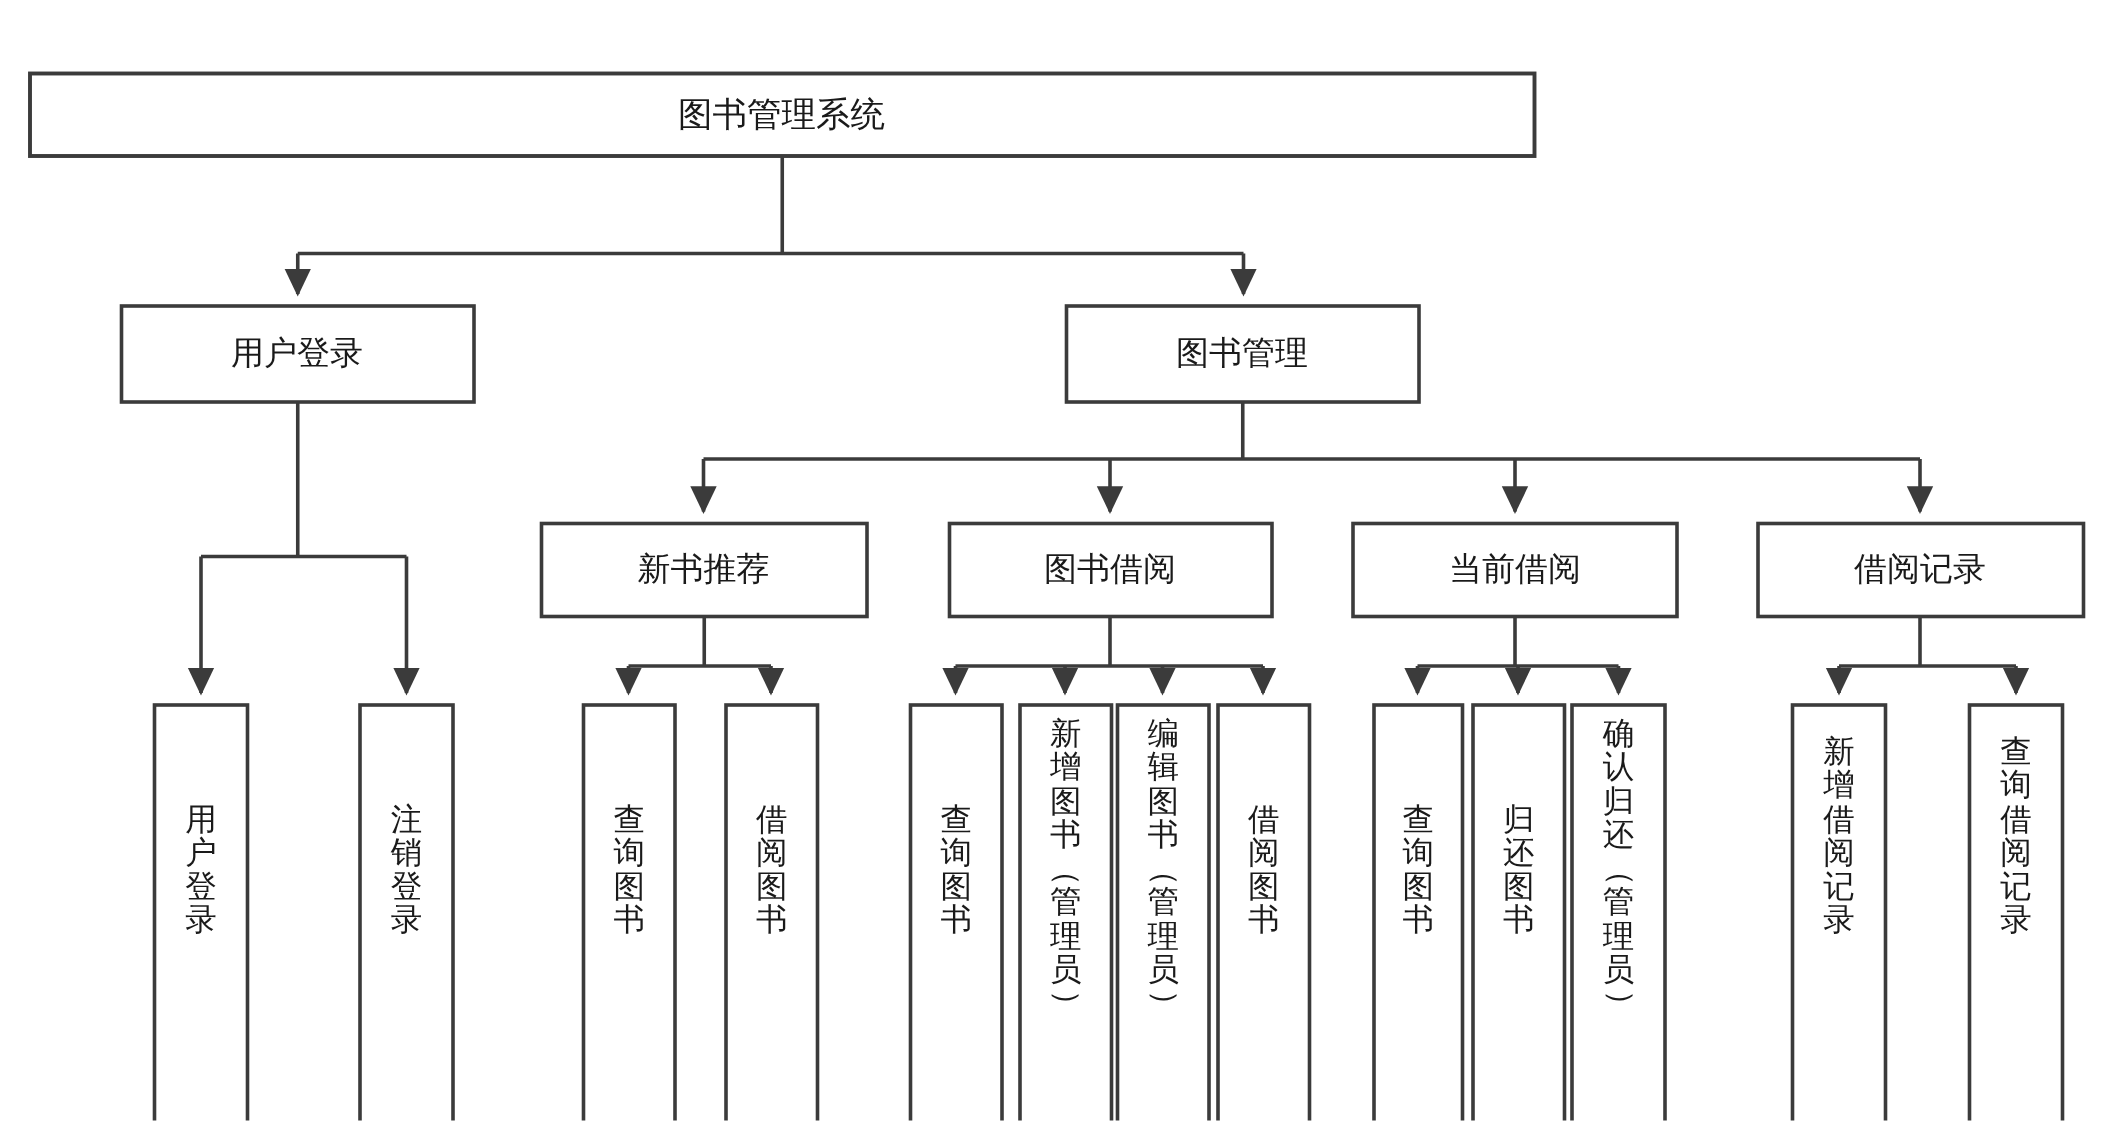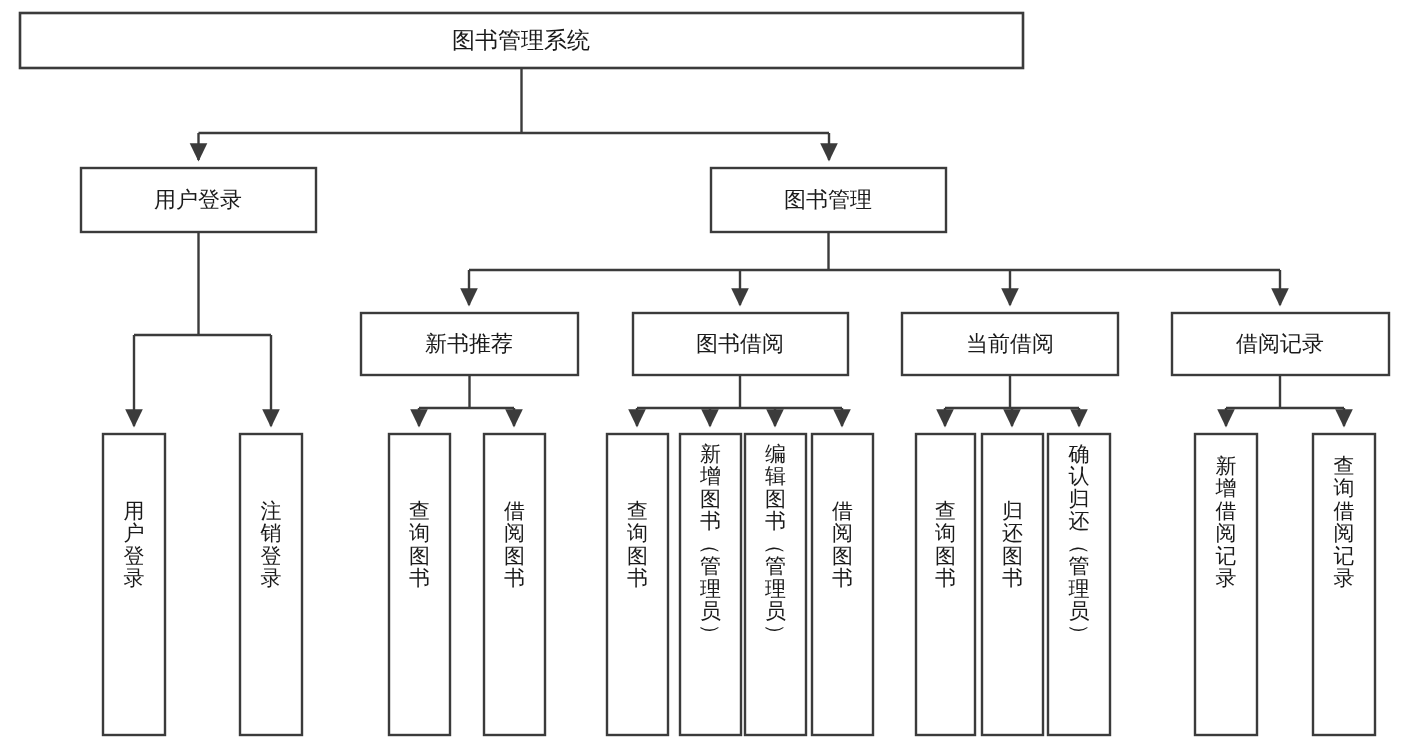--- a/index.html
+++ b/index.html
@@ -11,20 +11,21 @@
     width: 1405px;
     height: 747px;
     font-family: "Liberation Sans", "DejaVu Sans", sans-serif;
     overflow: hidden;
   }
   #diagram-root {
     position: relative;
     width: 1405px;
     height: 582px;
     background: #ffffff;
+    margin-top: 36px;
   }
   svg.diagram-canvas {
     position: absolute;
     top: 0;
     left: 0;
     width: 1405px;
     height: 747px;
     display: block;
   }
   .node-box {

